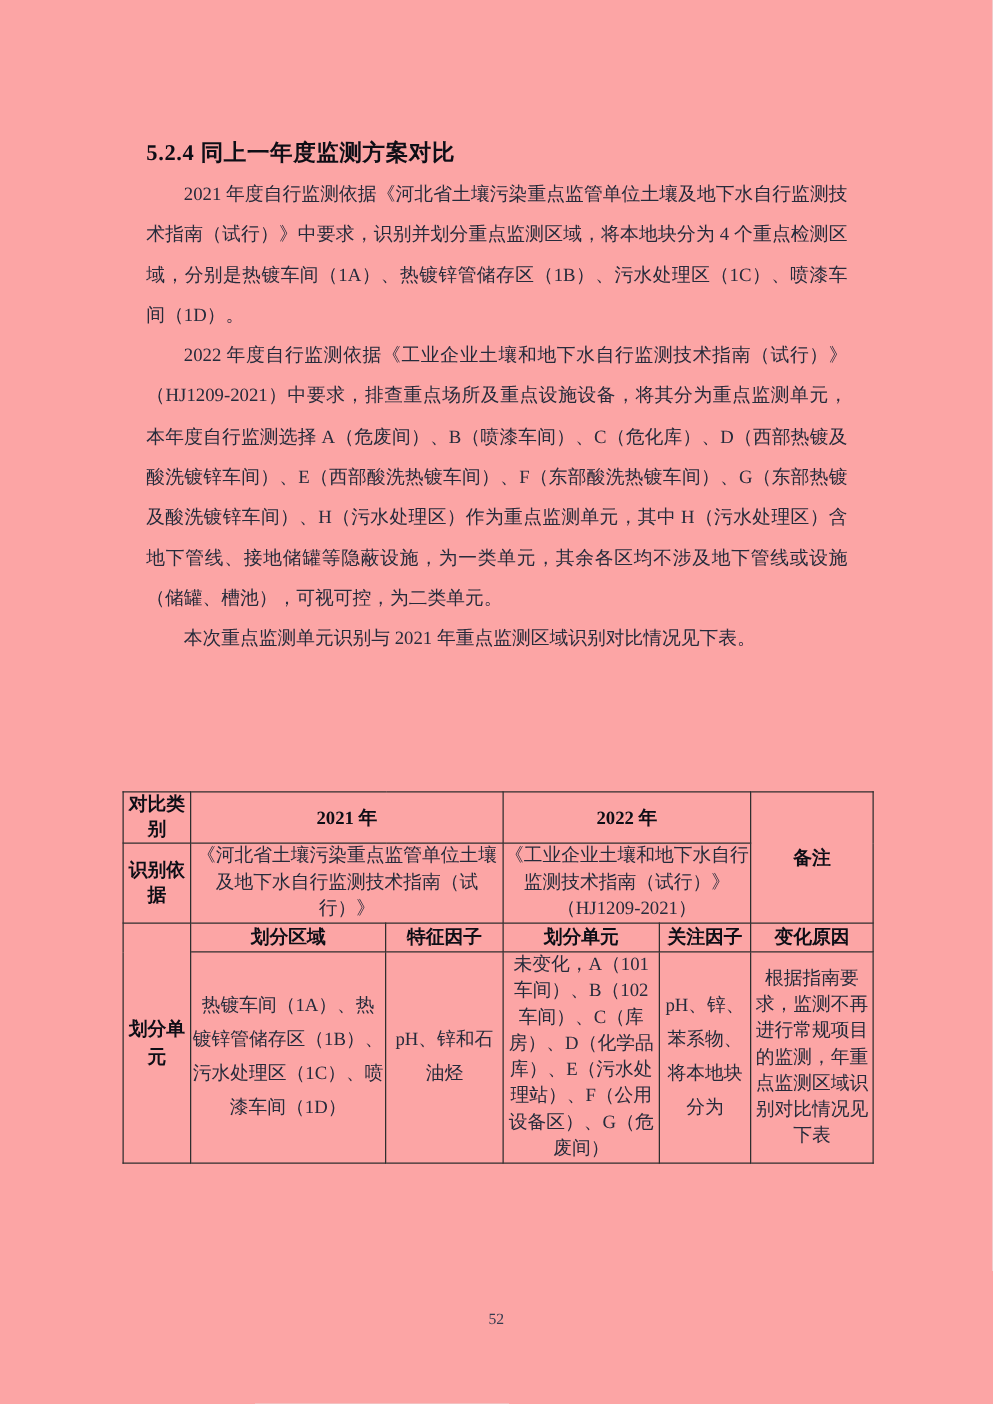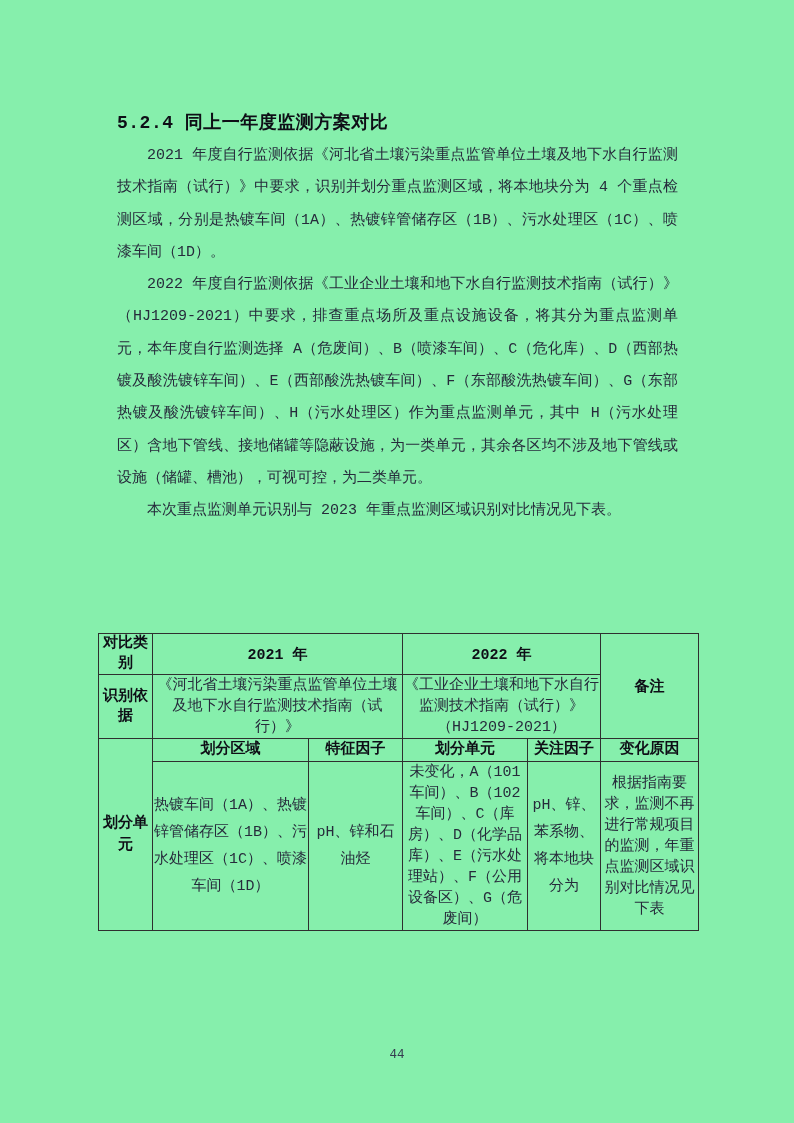--- a/index.html
+++ b/index.html
@@ -1,19 +1,19 @@
 <!DOCTYPE html>
 <html><head>
 <meta charset="utf-8">
 <style>
   html,body{margin:0;padding:0;background:#e9e9e9;}
   .page{
     position:relative;width:794px;height:1123px;margin:0 auto;
-    background:#86efac;overflow:hidden;
-    font-family:Liberation Mono, monospace;
+    background:#fca5a5;overflow:hidden;
+    font-family:Liberation Serif, serif;
     color:#262b3b;
   }
   .heading{
     position:absolute;left:117px;top:110px;width:600px;
     font-size:18px;font-weight:bold;color:#0e0e16;
     letter-spacing:0.5px;
   }
   .bodytext{
     position:absolute;left:117px;top:140px;width:561px;
     font-size:15px;line-height:32.3px;text-align:justify;
@@ -49,21 +49,21 @@
 </head>
 <body>
 
 <div class="page">
 
   <div class="heading">5.2.4 同上一年度监测方案对比</div>
 
   <div class="bodytext">
     <p>2021 年度自行监测依据《河北省土壤污染重点监管单位土壤及地下水自行监测技术指南（试行）》中要求，识别并划分重点监测区域，将本地块分为 4 个重点检测区域，分别是热镀车间（1A）、热镀锌管储存区（1B）、污水处理区（1C）、喷漆车间（1D）。</p>
     <p>2022 年度自行监测依据《工业企业土壤和地下水自行监测技术指南（试行）》（HJ1209-2021）中要求，排查重点场所及重点设施设备，将其分为重点监测单元，本年度自行监测选择 A（危废间）、B（喷漆车间）、C（危化库）、D（西部热镀及酸洗镀锌车间）、E（西部酸洗热镀车间）、F（东部酸洗热镀车间）、G（东部热镀及酸洗镀锌车间）、H（污水处理区）作为重点监测单元，其中 H（污水处理区）含地下管线、接地储罐等隐蔽设施，为一类单元，其余各区均不涉及地下管线或设施（储罐、槽池），可视可控，为二类单元。</p>
-    <p>本次重点监测单元识别与 2023 年重点监测区域识别对比情况见下表。</p>
+    <p>本次重点监测单元识别与 2021 年重点监测区域识别对比情况见下表。</p>
   </div>
 
 
   <table class="cmp">
     <colgroup>
       <col style="width:54px">
       <col style="width:156px">
       <col style="width:94px">
       <col style="width:125px">
       <col style="width:73px">
@@ -92,15 +92,15 @@
       <tr class="r4">
         <td class="lh27">热镀车间（1A）、热镀锌管储存区（1B）、污水处理区（1C）、喷漆车间（1D）</td>
         <td class="lh27">pH、锌和石油烃</td>
         <td class="lh21">未变化，A（101车间）、B（102车间）、C（库房）、D（化学品库）、E（污水处理站）、F（公用设备区）、G（危废间）</td>
         <td class="lh27">pH、锌、苯系物、将本地块分为</td>
         <td class="lh21">根据指南要求，监测不再进行常规项目的监测，年重点监测区域识别对比情况见下表</td>
       </tr>
     </tbody>
   </table>
 
-  <div class="pagenum">44</div>
+  <div class="pagenum">52</div>
 
 </div>
 
 </body></html>

